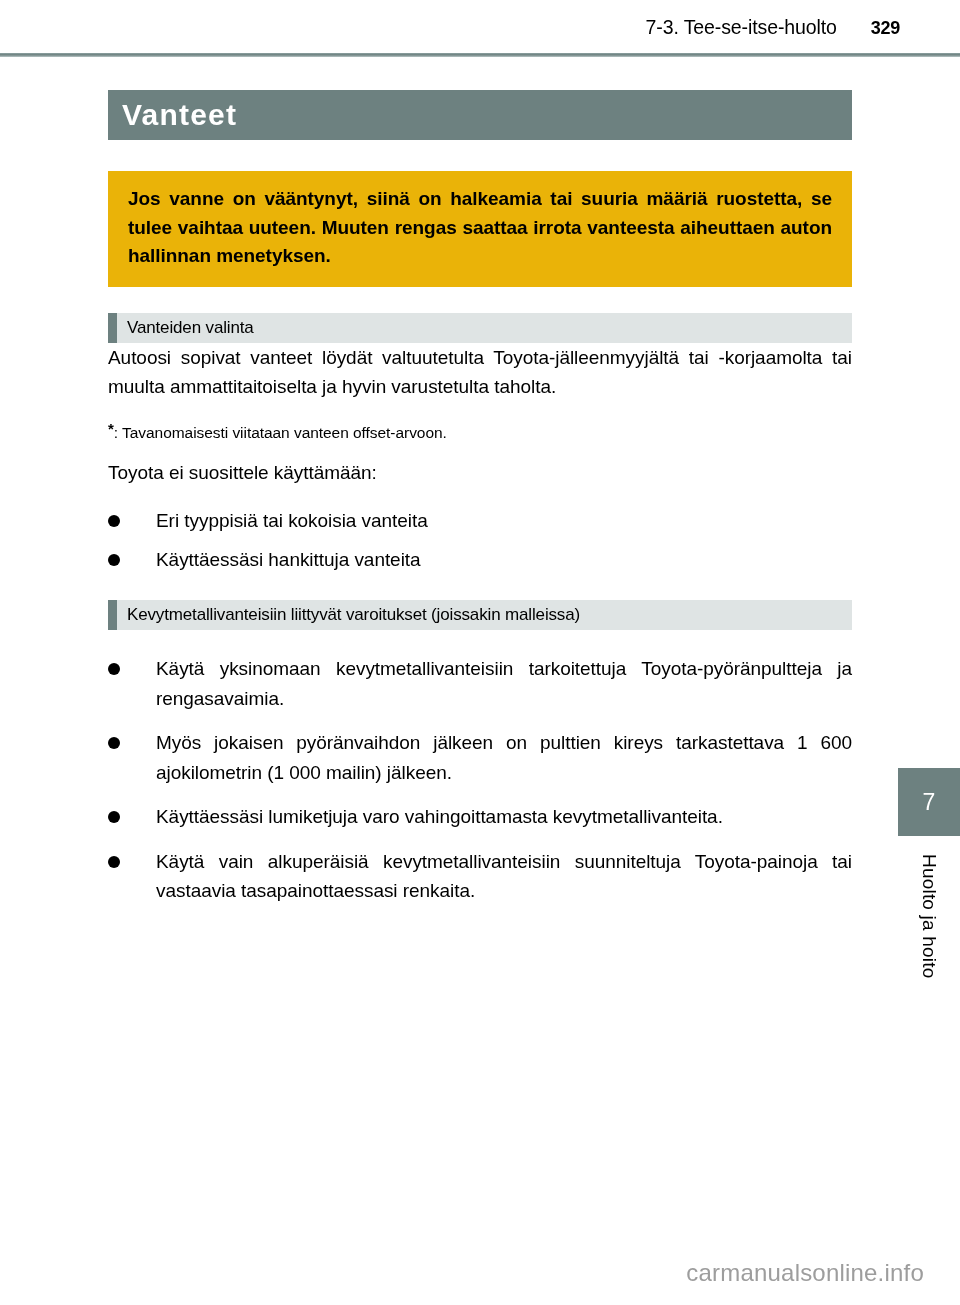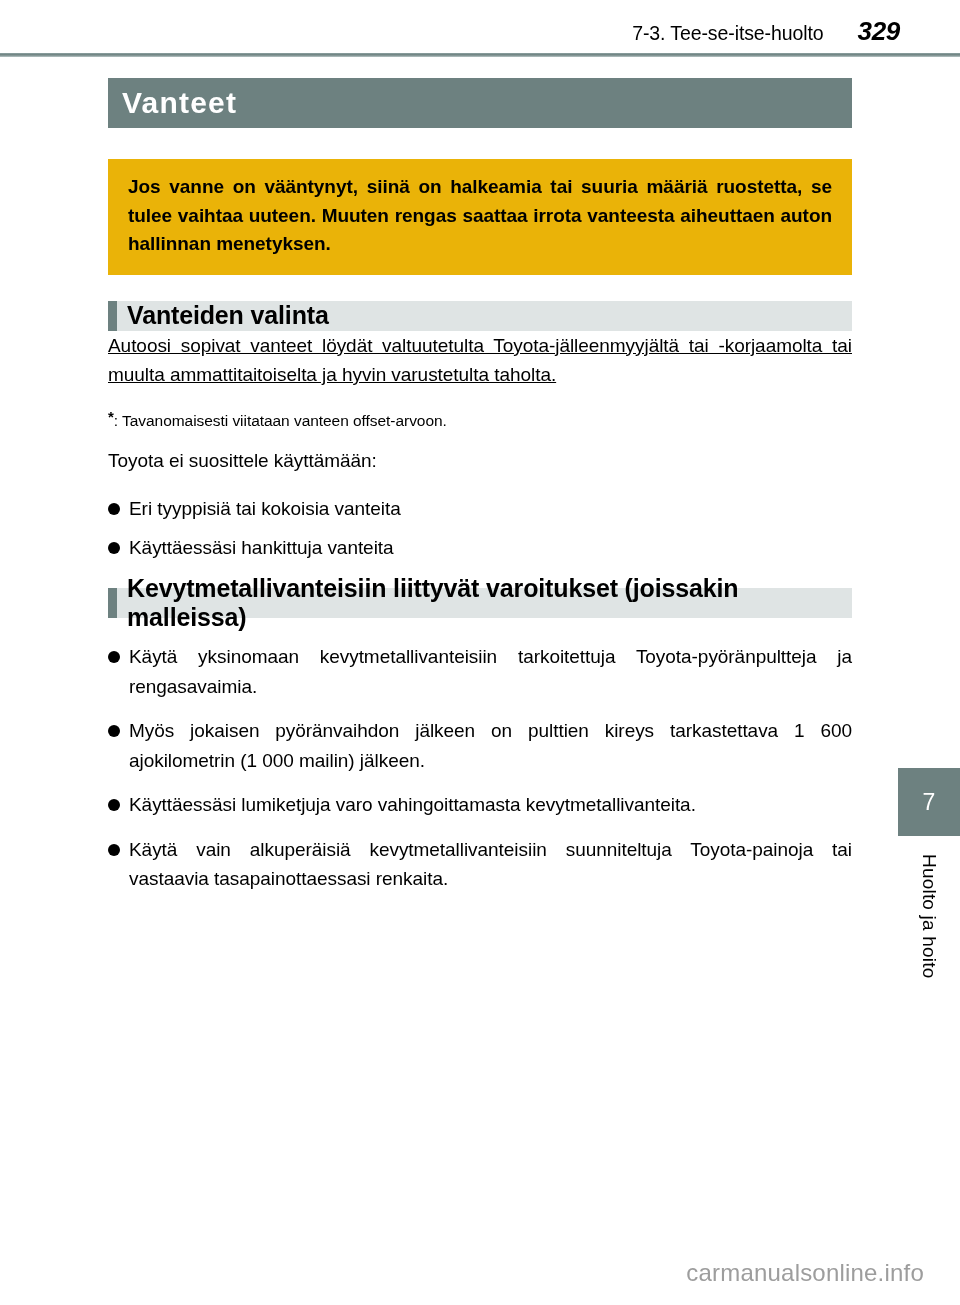--- a/index.html
+++ b/index.html
@@ -32,39 +32,38 @@
     display: flex;
     align-items: baseline;
     gap: 34px;
   }
   .header-section {
     font-size: 19.5px;
     letter-spacing: -0.1px;
     white-space: nowrap;
   }
   .header-pageno {
-    font-size: 26px;
+    font-size: 18px;
     font-weight: bold;
     letter-spacing: -0.3px;
-    font-style: italic;
   }
   .header-rule {
     position: absolute;
     left: 0;
     top: 53px;
     width: 960px;
     height: 4px;
     background: linear-gradient(to bottom, #8fa3a3 0%, #6d8180 45%, #b9c6c6 100%);
   }
 
   
   .content {
     position: absolute;
     left: 108px;
-    top: 0;
+    top: 12px;
     width: 744px;
   }
 
   
   .title-bar {
     margin-top: 78px;
     height: 50px;
     background: #6d8180;
     display: flex;
     align-items: center;
@@ -99,35 +98,35 @@
     margin-top: 26px;
     height: 30px;
     background: #dfe4e4;
     display: flex;
     align-items: center;
     border-left: 9px solid #6d8180;
     box-sizing: border-box;
     padding-left: 10px;
   }
   .section-head-text {
-    font-size: 25px;
-    font-weight: bold;
+    font-size: 17px;
+    font-weight: normal;
     letter-spacing: -0.15px;
   }
 
   
   .para {
     font-size: 19px;
     line-height: 29.5px;
     text-align: justify;
     text-align-last: left;
     letter-spacing: -0.05px;
   }
   .para.first { margin-top: 15px; }
-  .para.tight { margin-top: 0; text-decoration: underline; }
+  .para.tight { margin-top: 0; }
   .para.loose { margin-top: 14px; }
 
   .para sup.star {
     font-size: 17px;
     font-weight: bold;
     vertical-align: 2px;
     line-height: 0;
   }
 
   .footnote {
@@ -144,20 +143,21 @@
   }
 
   
   .bullet-list { margin-top: 7px; }
   .bullet-item {
     display: flex;
     align-items: flex-start;
     font-size: 19px;
     line-height: 29.5px;
     margin-top: 9px;
+    gap: 27px;
   }
   .bullet-item:first-child { margin-top: 0; }
   .bullet-dot {
     flex: 0 0 auto;
     width: 12px;
     height: 12px;
     border-radius: 50%;
     background: #000;
     margin-top: 9px;
     margin-right: 9px;

